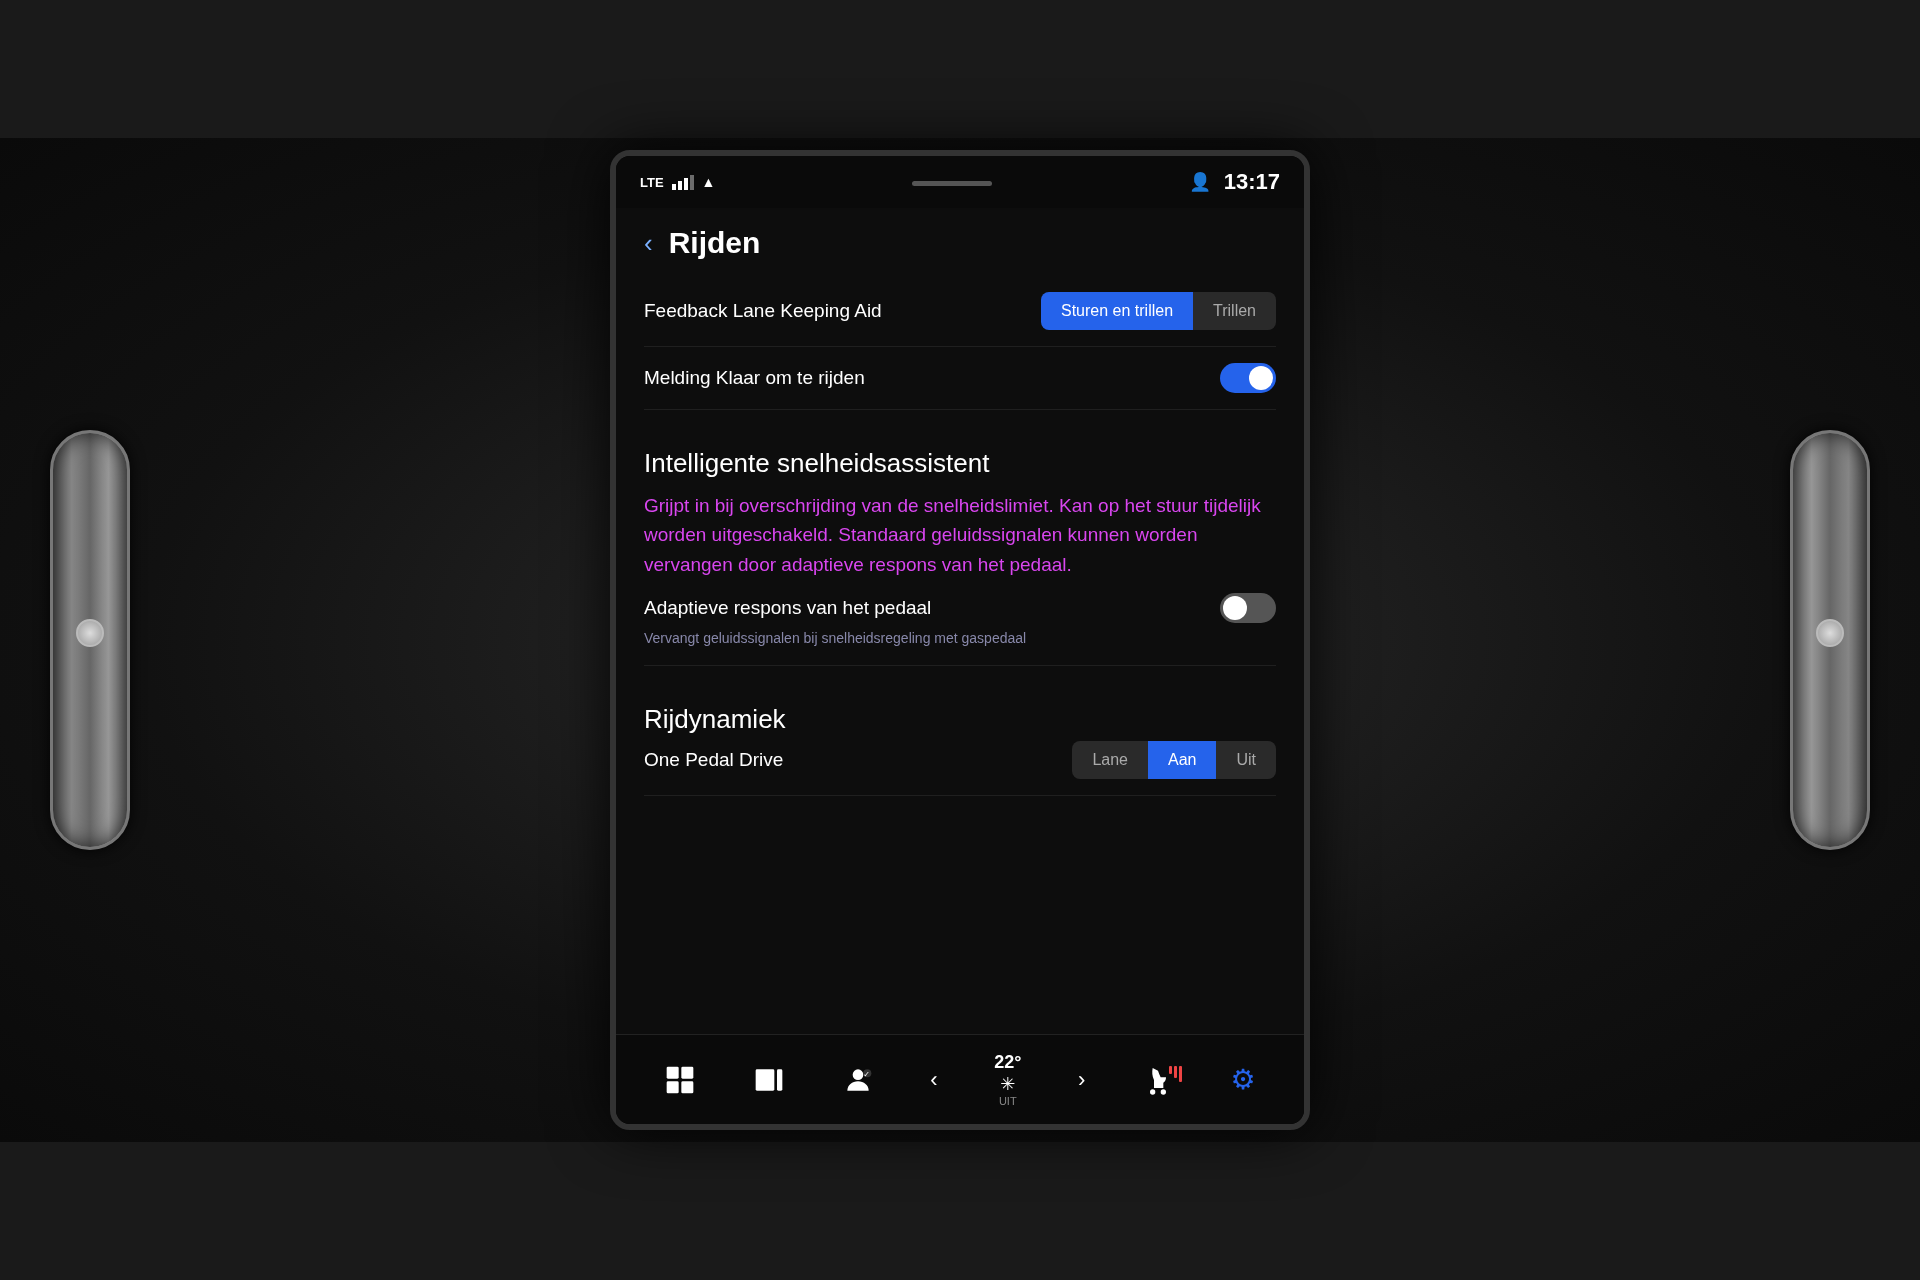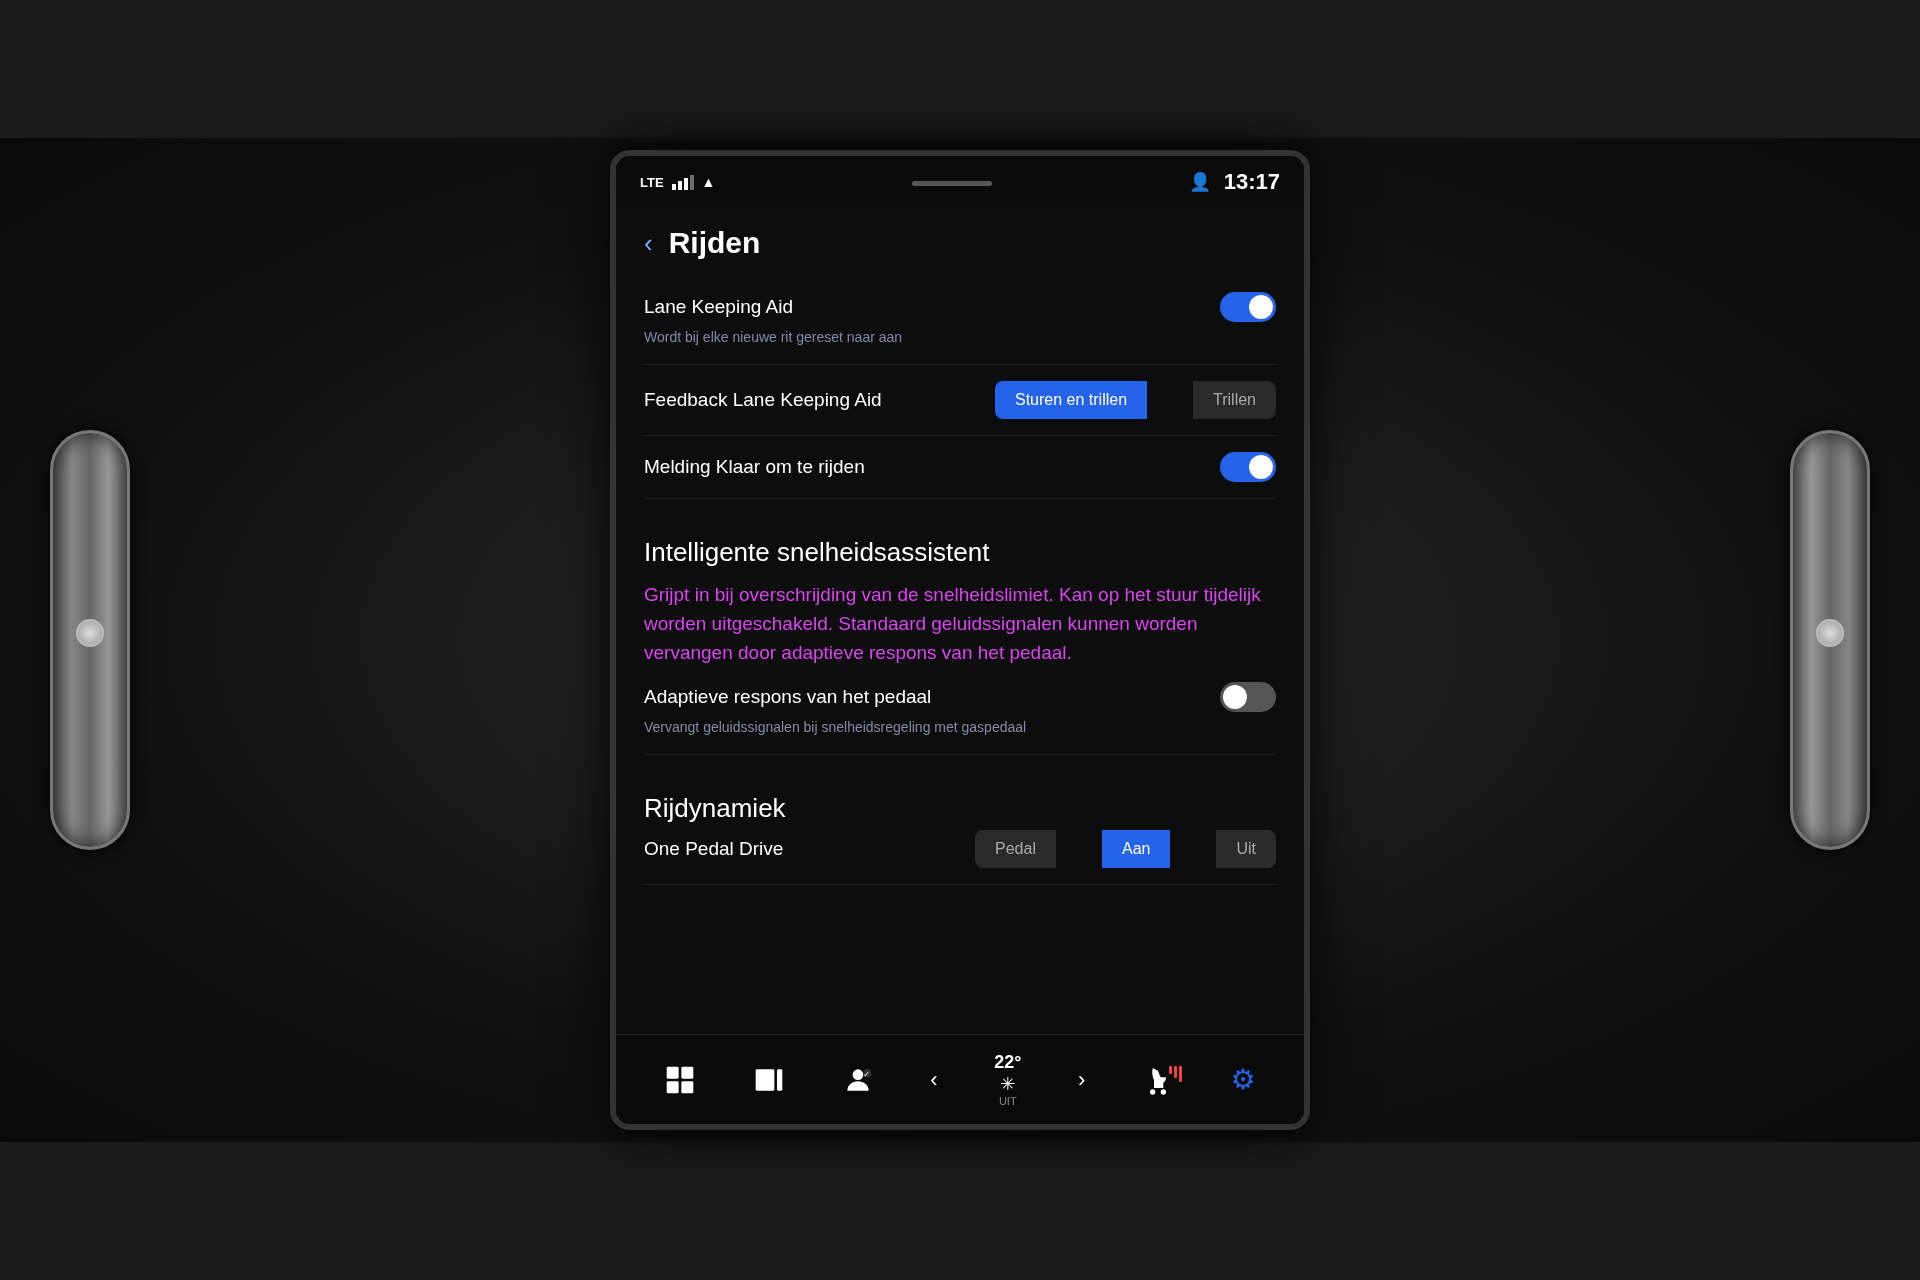--- a/index.html
+++ b/index.html
@@ -243,21 +243,20 @@
 
     .toggle.on .toggle-knob { left: 29px; }
     .toggle.off .toggle-knob { left: 3px; }
 
     
     .segment-control {
       display: flex;
       border-radius: 8px;
       overflow: hidden;
       flex-shrink: 0;
-      gap: 46px;
     }
 
     .segment-btn {
       padding: 10px 20px;
       font-size: 16px;
       cursor: pointer;
       border: none;
       outline: none;
     }
 
@@ -388,29 +387,20 @@
 
     <div class="main-content">
 
       <div class="page-header">
         <span class="back-button">‹</span>
         <span class="page-title">Rijden</span>
       </div>
 
       <div class="settings-list">
 
-        <div class="setting-item">
-          <div class="setting-row">
-            <span class="setting-label">Lane Keeping Aid</span>
-            <div class="toggle on">
-              <div class="toggle-knob"></div>
-            </div>
-          </div>
-          <div class="setting-sublabel">Wordt bij elke nieuwe rit gereset naar aan</div>
-        </div>
 
         <div class="setting-item">
           <div class="setting-row">
             <span class="setting-label">Feedback Lane Keeping Aid</span>
             <div class="segment-control">
               <button class="segment-btn active">Sturen en trillen</button>
               <button class="segment-btn inactive">Trillen</button>
             </div>
           </div>
         </div>
@@ -436,21 +426,21 @@
           </div>
           <div class="setting-sublabel">Vervangt geluidssignalen bij snelheidsregeling met gaspedaal</div>
         </div>
 
         <div class="setting-item">
           <div class="section-heading">Rijdynamiek</div>
 
           <div class="setting-row">
             <span class="setting-label">One Pedal Drive</span>
             <div class="segment-control">
-              <button class="segment-btn inactive">Pedal</button>
+              <button class="segment-btn inactive">Lane</button>
               <button class="segment-btn active">Aan</button>
               <button class="segment-btn inactive">Uit</button>
             </div>
           </div>
         </div>
 
       </div>
     </div>
 
     <div class="bottom-bar">

